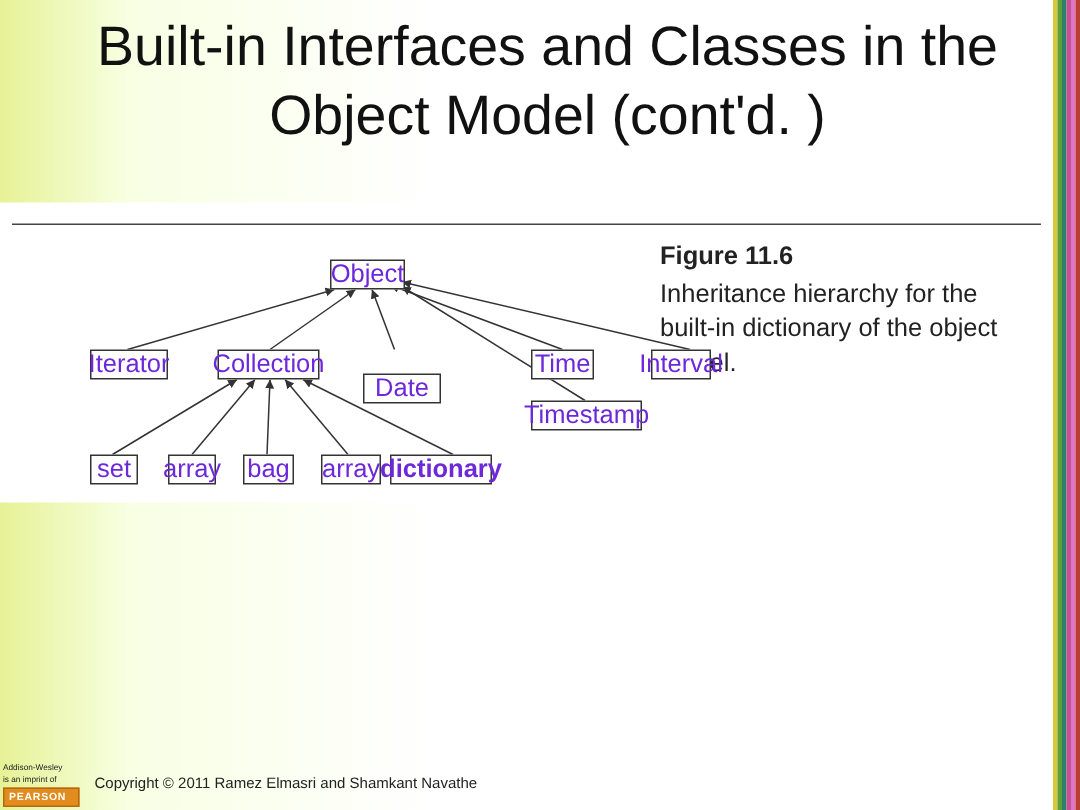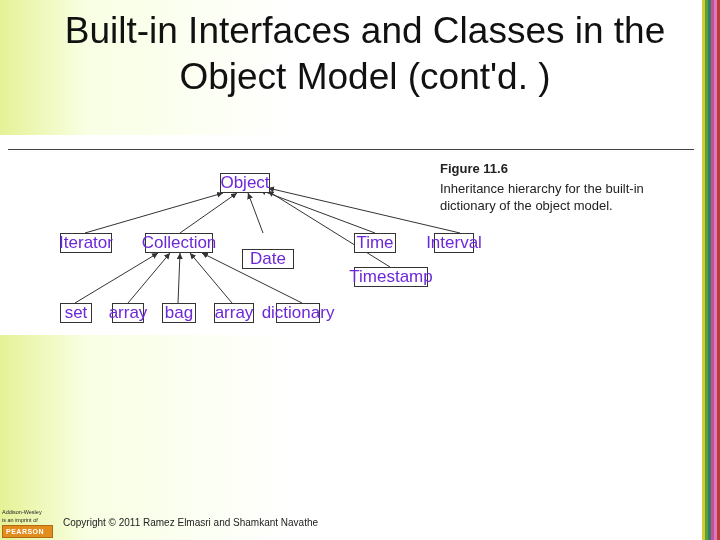--- a/index.html
+++ b/index.html
@@ -38,21 +38,21 @@
     position: absolute;
     left: 8px; top: 14px;
     width: 686px;
     height: 1px;
     background: #444;
   }
   .fig-label {
     position: absolute;
     left: 440px; top: 25px;
     width: 250px;
-    font-size: 13px;
+    font-size: 17px;
     color: #222;
     line-height: 1.35;
   }
   .fig-label .fhead { font-weight: bold; margin-bottom: 2px; }
   .diagram {
     position: absolute;
     left: 20px; top: 20px;
     width: 560px;
     height: 180px;
   }
@@ -157,21 +157,21 @@
       <div class="node" style="left:125px; top:78px; width:68px; height:20px;">Collection</div>
       <div class="node" style="left:222px; top:94px; width:52px; height:20px;">Date</div>
       <div class="node" style="left:334px; top:78px; width:42px; height:20px;">Time</div>
       <div class="node" style="left:414px; top:78px; width:40px; height:20px;">Interval</div>
       <div class="node" style="left:334px; top:112px; width:74px; height:20px;">Timestamp</div>
 
       <div class="node" style="left:40px;  top:148px; width:32px; height:20px;text-align:center;">set</div>
       <div class="node" style="left:92px;  top:148px; width:32px; height:20px;">array</div>
       <div class="node" style="left:142px; top:148px; width:34px; height:20px;">bag</div>
       <div class="node" style="left:194px; top:148px; width:40px; height:20px;">array</div>
-      <div class="node" style="left:256px; top:148px; width:44px; height:20px;">dictionary</div>
+      <div class="node" style="left:240px; top:148px; width:68px; height:20px;font-weight:bold;">dictionary</div>
     </div>
   </div>
 
   <div class="footer">
     <div class="logo-block">
       <div class="logo-top">Addison-Wesley</div>
       <div class="logo-top">is an imprint of</div>
       <span class="pearson-badge">PEARSON</span>
     </div>
     <div class="copyright">Copyright © 2011 Ramez Elmasri and Shamkant Navathe</div>

